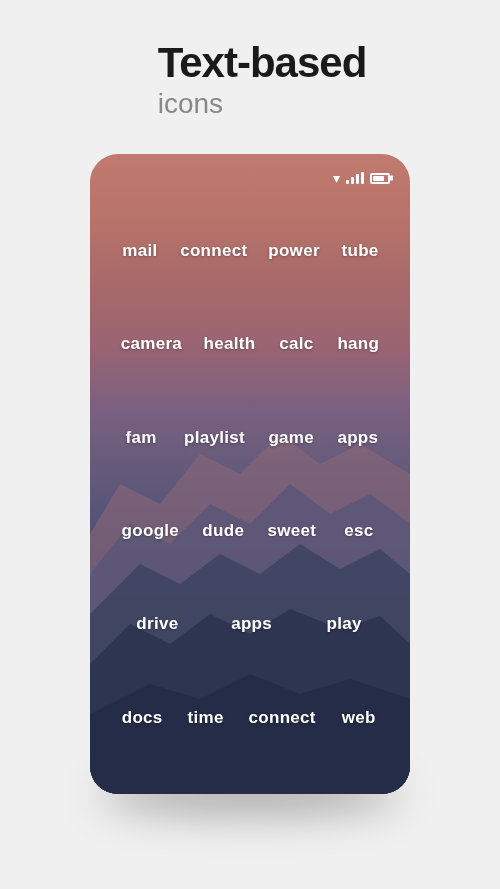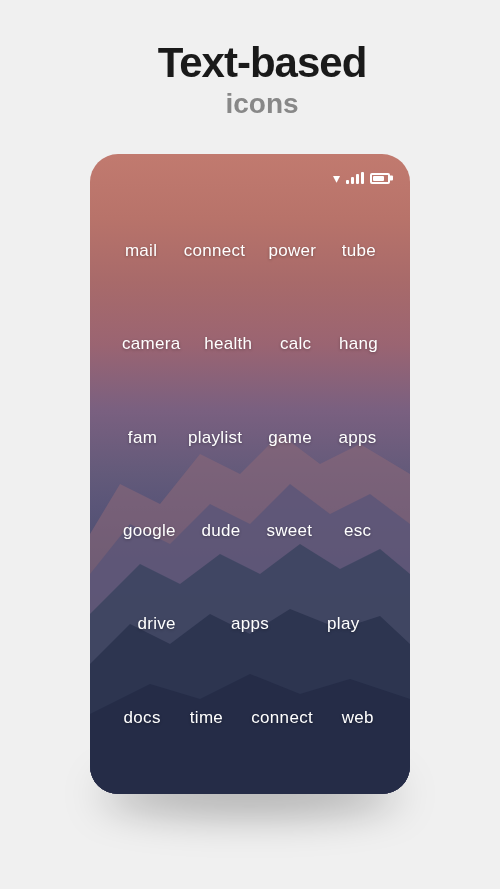--- a/index.html
+++ b/index.html
@@ -13,36 +13,35 @@
       height: 889px;
       background: #f0f0f0;
       display: flex;
       flex-direction: column;
       align-items: center;
       font-family: -apple-system, BlinkMacSystemFont, 'Segoe UI', sans-serif;
       overflow: hidden;
     }
 
     .page-header {
-      text-align: center;
       padding: 40px 0 24px 0;
       margin-left: 24px;
     }
 
     .page-title {
       font-size: 42px;
       font-weight: 800;
       color: #1a1a1a;
       letter-spacing: -1px;
       line-height: 1.1;
     }
 
     .page-subtitle {
       font-size: 28px;
-      font-weight: 700;
+      font-weight: 400;
       color: #888;
       margin-top: 2px;
     }
 
     .phone-wrapper {
       position: relative;
       width: 320px;
       height: 640px;
       margin-top: 10px;
     }
@@ -168,21 +167,21 @@
     .icon-row {
       display: flex;
       justify-content: space-around;
       align-items: center;
       flex: 1;
     }
 
     .icon-item {
       color: white;
       font-size: 17px;
-      font-weight: 400;
+      font-weight: 700;
       letter-spacing: 0.3px;
       text-shadow: 0 1px 3px rgba(0,0,0,0.3);
       cursor: pointer;
       padding: 4px 8px;
       border-radius: 8px;
       min-width: 55px;
       text-align: center;
     }
 
     

